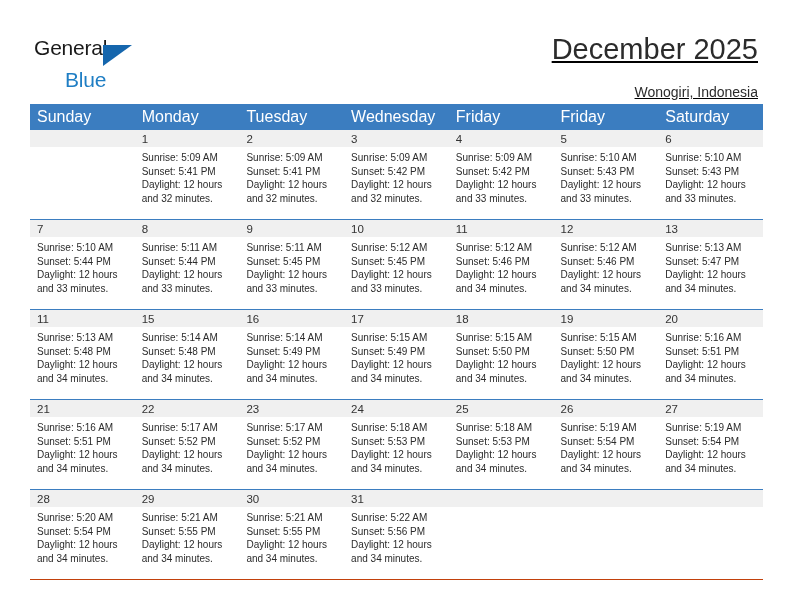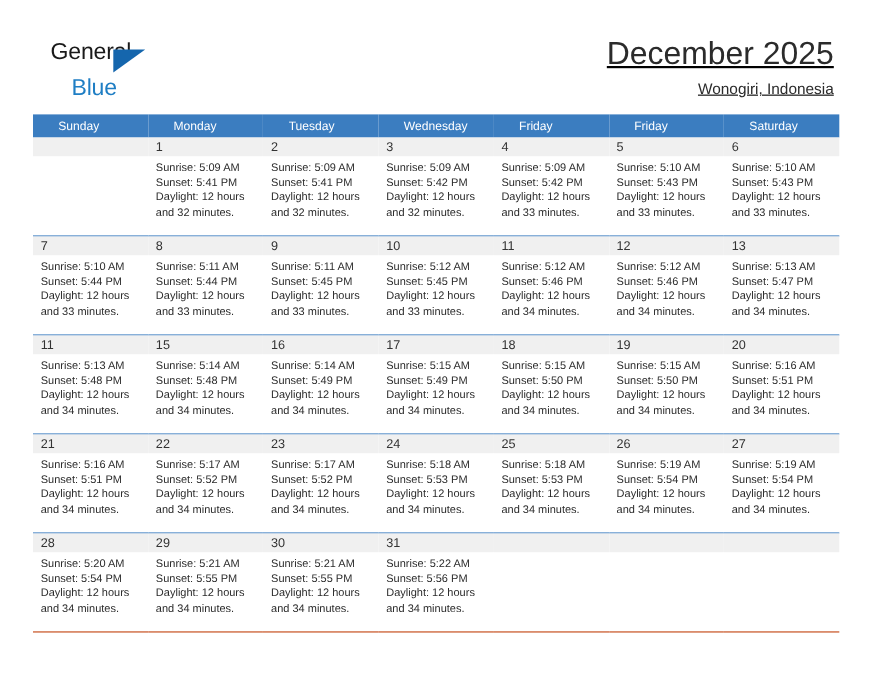--- a/index.html
+++ b/index.html
@@ -31,21 +31,21 @@
   }
   .logo {
     position: absolute;
     left: 34px;
     top: 36px;
     width: 140px;
     height: 50px;
   }
   .logo-general {
     position: absolute;
-    left: 12px;
+    left: 0;
     top: 0;
     font-size: 21px;
     letter-spacing: -0.2px;
     color: #1a1a1a;
     font-family: "Liberation Sans", sans-serif;
   }
   .logo-blue {
     position: absolute;
     left: 31px;
     top: 20px;
@@ -77,43 +77,43 @@
     color: #2b2b2b;
     line-height: 34px;
     white-space: nowrap;
     font-weight: normal;
     margin: 0;
   }
   .location {
     font-size: 14px;
     color: #2b2b2b;
     line-height: 20px;
-    margin-top: 4px;
+    margin-top: 16px;
     white-space: nowrap;
   }
 
   
   .calendar {
     position: absolute;
     left: 30px;
     top: 104px;
     width: 733px;
   }
   table.cal {
     border-collapse: collapse;
     width: 733px;
     table-layout: fixed;
   }
   table.cal th {
     background: #3b7dc0;
     color: #ffffff;
-    font-size: 11px;
+    font-size: 16px;
     font-weight: normal;
     text-align: left;
-    padding: 4px 0 4px 23px;
+    padding: 4px 0 4px 7px;
     height: 13px;
     border: none;
   }
   table.cal td {
     vertical-align: top;
     padding: 0;
     border: none;
     border-bottom: 1px solid #3b7dc0;
     height: 89px;
   }

